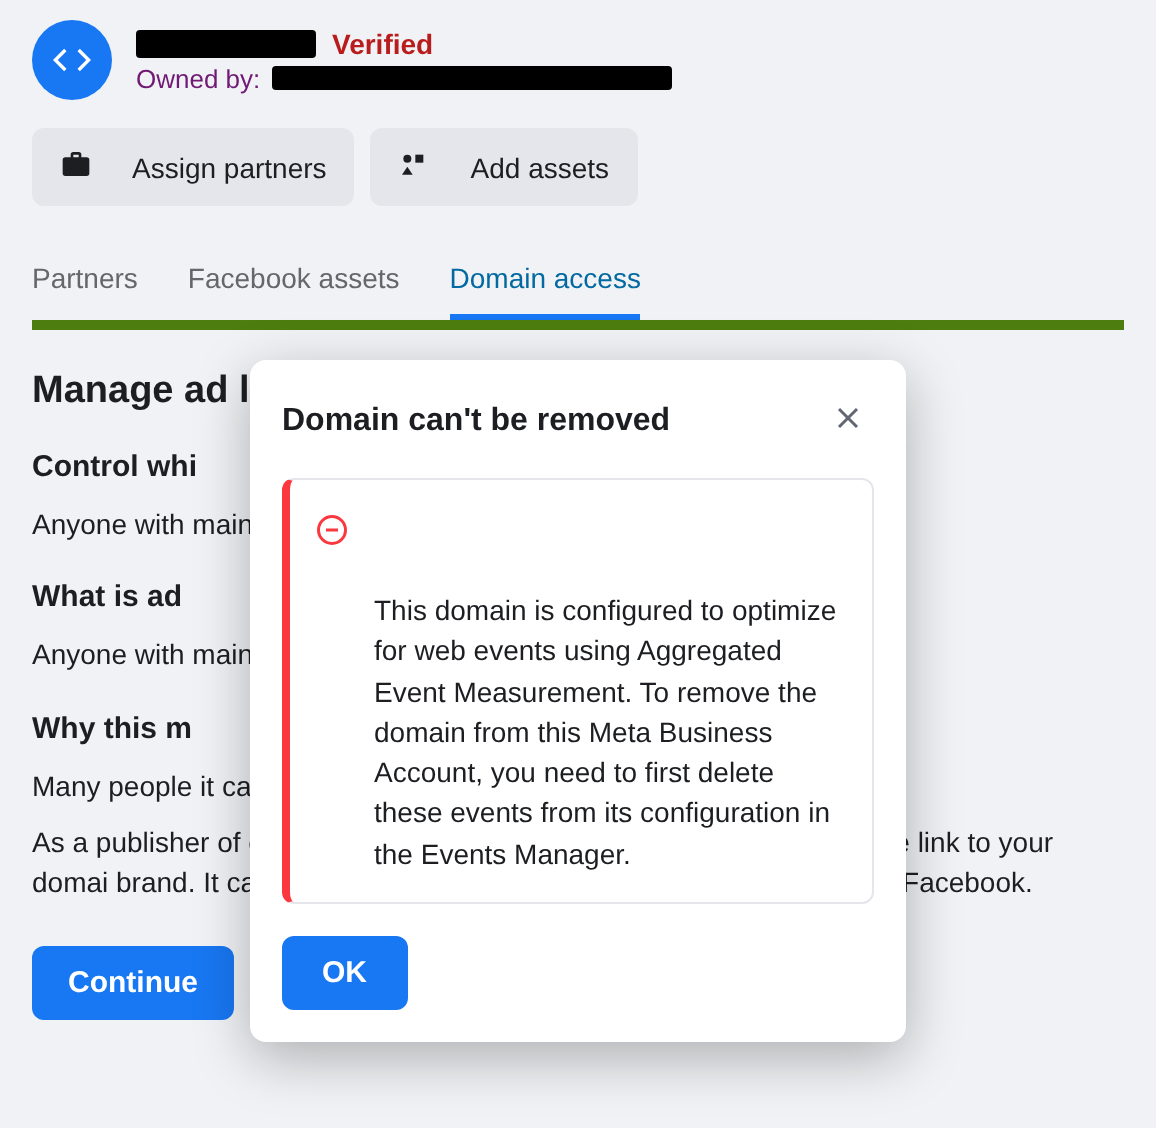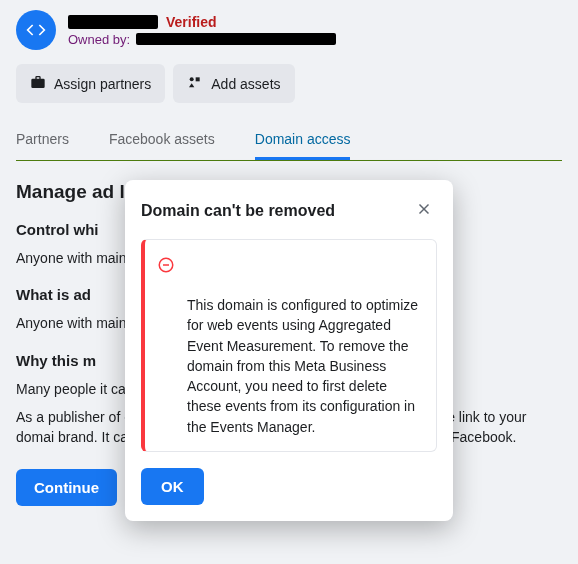--- a/index.html
+++ b/index.html
@@ -6,23 +6,23 @@
 body { font-family: -apple-system, BlinkMacSystemFont, "Segoe UI", Helvetica, Arial, sans-serif; background: #f0f2f5; width: 578px; height: 564px; overflow: hidden; position: relative; color: #1c1e21; }
 .page { padding: 10px 16px; }
 .header-row { display: flex; align-items: center; gap: 12px; }
 .domain-icon { width: 40px; height: 40px; border-radius: 20px; background: #1877f2; display: flex; align-items: center; justify-content: center; color: #fff; flex-shrink: 0; }
 .domain-info { display: flex; flex-direction: column; }
 .domain-name-row { display: flex; align-items: center; gap: 8px; }
 .redacted { background: #000; height: 14px; border-radius: 2px; display: inline-block; }
 .verified { color: #b91c1c; font-weight: 700; font-size: 14px; }
 .owned-row { font-size: 13px; color: #701a75; display: flex; align-items: center; gap: 6px; margin-top: 2px; }
 .action-row { display: flex; gap: 8px; margin-top: 14px; }
-.btn { background: #e4e6eb; border: none; border-radius: 6px; padding: 10px 14px; font-size: 14px; font-weight: 500; display: flex; align-items: center; gap: 8px; cursor: pointer; color: #1c1e21; }
+.btn { background: #e4e6eb; border: none; border-radius: 6px; padding: 10px 14px; font-size: 14px; font-weight: 500; display: flex; align-items: center; gap: 20px; cursor: pointer; color: #1c1e21; }
 .btn svg { width: 16px; height: 16px; }
-.tabs { display: flex; gap: 40px; margin-top: 18px; border-bottom: 1px solid #4d7c0f; }
+.tabs { display: flex; gap: 25px; margin-top: 18px; border-bottom: 5px solid #4d7c0f; }
 .tab { padding: 10px 0; font-size: 14px; color: #65676b; cursor: pointer; border-bottom: 3px solid transparent; }
 .tab.active { color: #0369a1; border-bottom-color: #1877f2; font-weight: 500; }
 .content { padding-top: 20px; }
 .content h2 { font-size: 19px; font-weight: 700; margin-bottom: 16px; }
 .content h3 { font-size: 15px; font-weight: 700; margin-bottom: 10px; margin-top: 18px; }
 .content p { font-size: 14px; color: #1c1e21; line-height: 1.45; margin-bottom: 8px; }
 .continue-btn { background: #1877f2; color: #fff; border: none; border-radius: 6px; padding: 10px 18px; font-size: 15px; font-weight: 600; margin-top: 14px; cursor: pointer; }
 .modal-overlay { position: absolute; inset: 0; display: flex; align-items: flex-start; justify-content: center; padding-top: 180px; }
 .modal { width: 328px; background: #fff; border-radius: 8px; box-shadow: 0 8px 28px rgba(0,0,0,0.28); padding: 16px; }
 .modal-header { display: flex; justify-content: space-between; align-items: center; margin-bottom: 14px; }

